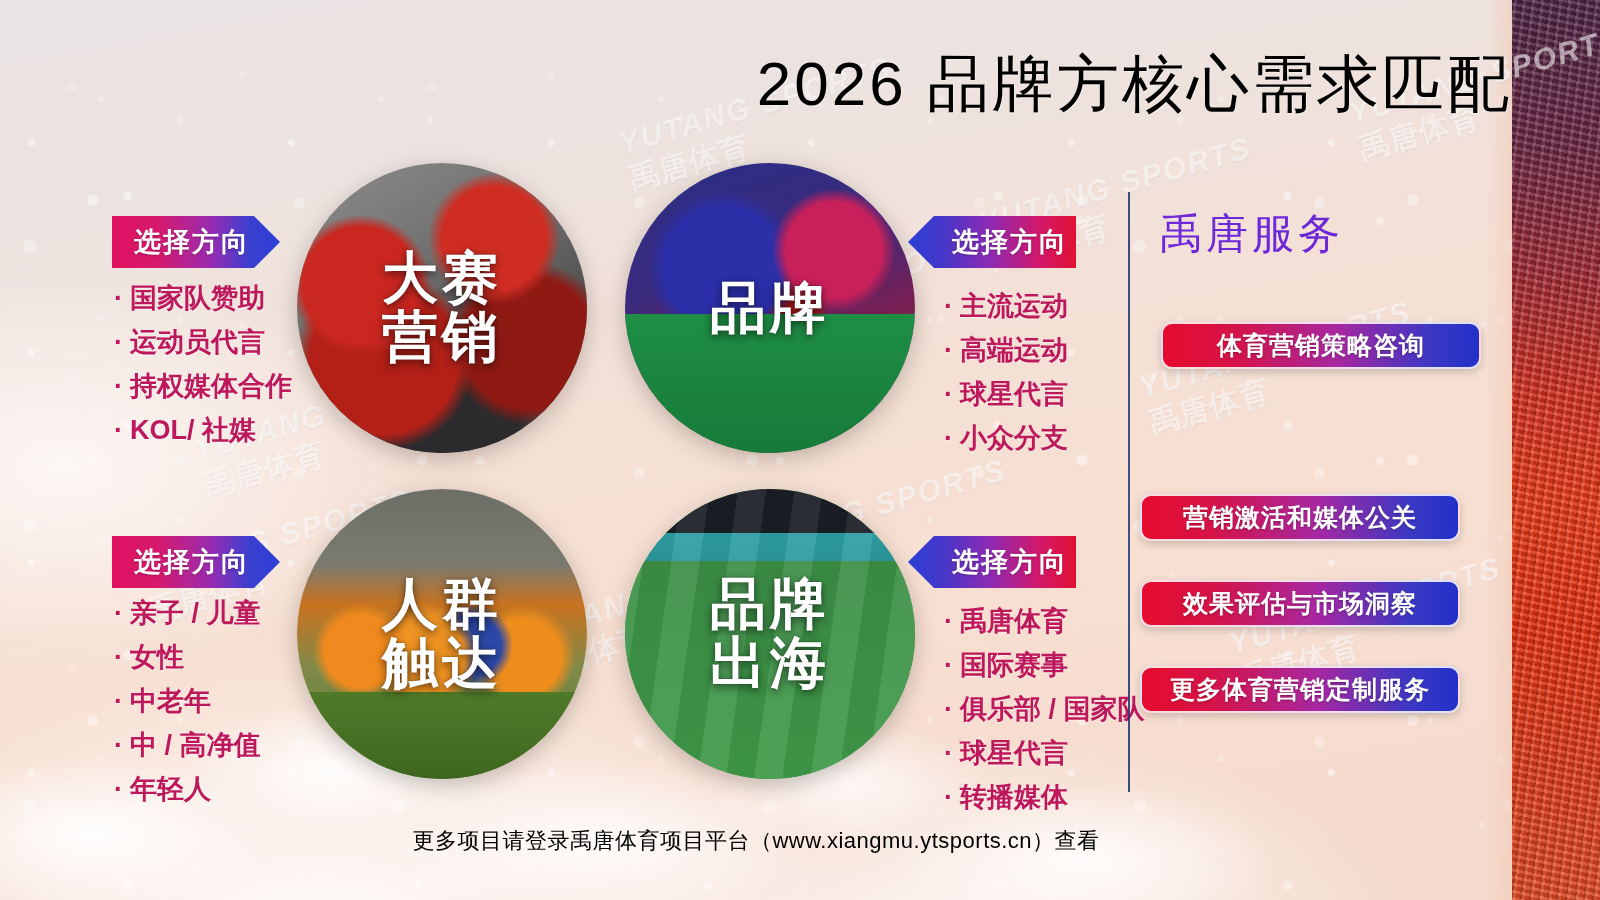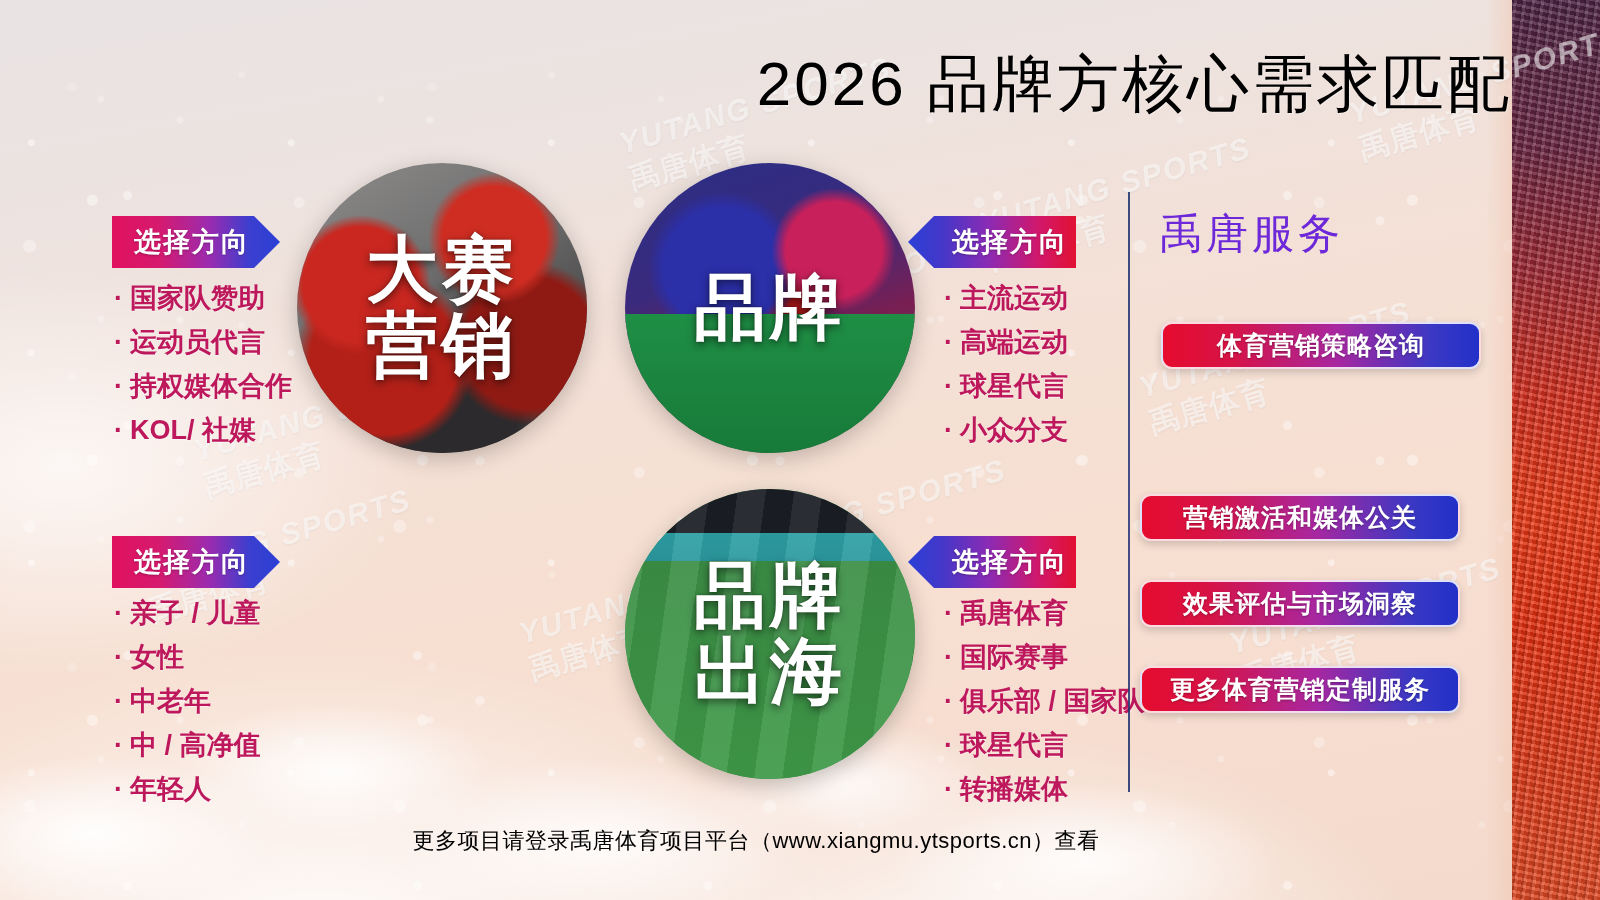--- a/index.html
+++ b/index.html
@@ -96,21 +96,21 @@
     position: absolute;
     border-radius: 50%;
     overflow: hidden;
     box-shadow: 0 6px 22px rgba(0,0,0,0.22);
     display: flex; align-items: center; justify-content: center;
   }
   .circle .photo { position: absolute; inset: 0; }
   .circle .label {
     position: relative;
     color: #fff;
-    font-size: 72px;
+    font-size: 56px;
     font-weight: 900;
     line-height: 1.05;
     text-align: center;
     letter-spacing: 4px;
     text-shadow: 0 3px 9px rgba(0,0,0,0.55), 0 0 2px rgba(0,0,0,0.4);
     z-index: 3;
   }
 
   
   .photo-games {
@@ -178,21 +178,21 @@
     list-style: none;
     font-size: 27px;
     font-weight: 700;
     color: #be185d;
     line-height: 1.0;
     margin-bottom: 17px;
     white-space: nowrap;
     text-shadow: 0 1px 1px rgba(255,255,255,0.5);
   }
   .bullets li .dot { margin-right: 7px; }
-  .bullets.align-right { text-align: left; }
+  .bullets.align-right { text-align: left; margin-top: 8px; }
 
   
   .divider {
     position: absolute;
     left: 1128px; top: 192px;
     width: 2px; height: 600px;
     background: linear-gradient(180deg, #1b2f6b 0%, #26357a 50%, #1b2f6b 100%);
     opacity: 0.85;
   }
 
@@ -279,20 +279,27 @@
     </div>
   </div>
 
   <div class="circle" style="left:625px; top:163px; width:290px; height:290px;">
     <div class="photo photo-badminton"></div>
     <div class="label">
       <span>品牌</span><br>
     </div>
   </div>
 
+  <div class="circle" style="left:297px; top:489px; width:290px; height:290px;">
+    <div class="photo photo-crowd"></div>
+    <div class="label">
+      <span>人群</span><br>
+      <span>触达</span>
+    </div>
+  </div>
 
   <div class="circle" style="left:625px; top:489px; width:290px; height:290px;">
     <div class="photo photo-pitch">
       <div class="pitch-lines"></div>
     </div>
     <div class="label">
       <span>品牌</span><br>
       <span>出海</span>
     </div>
   </div>

